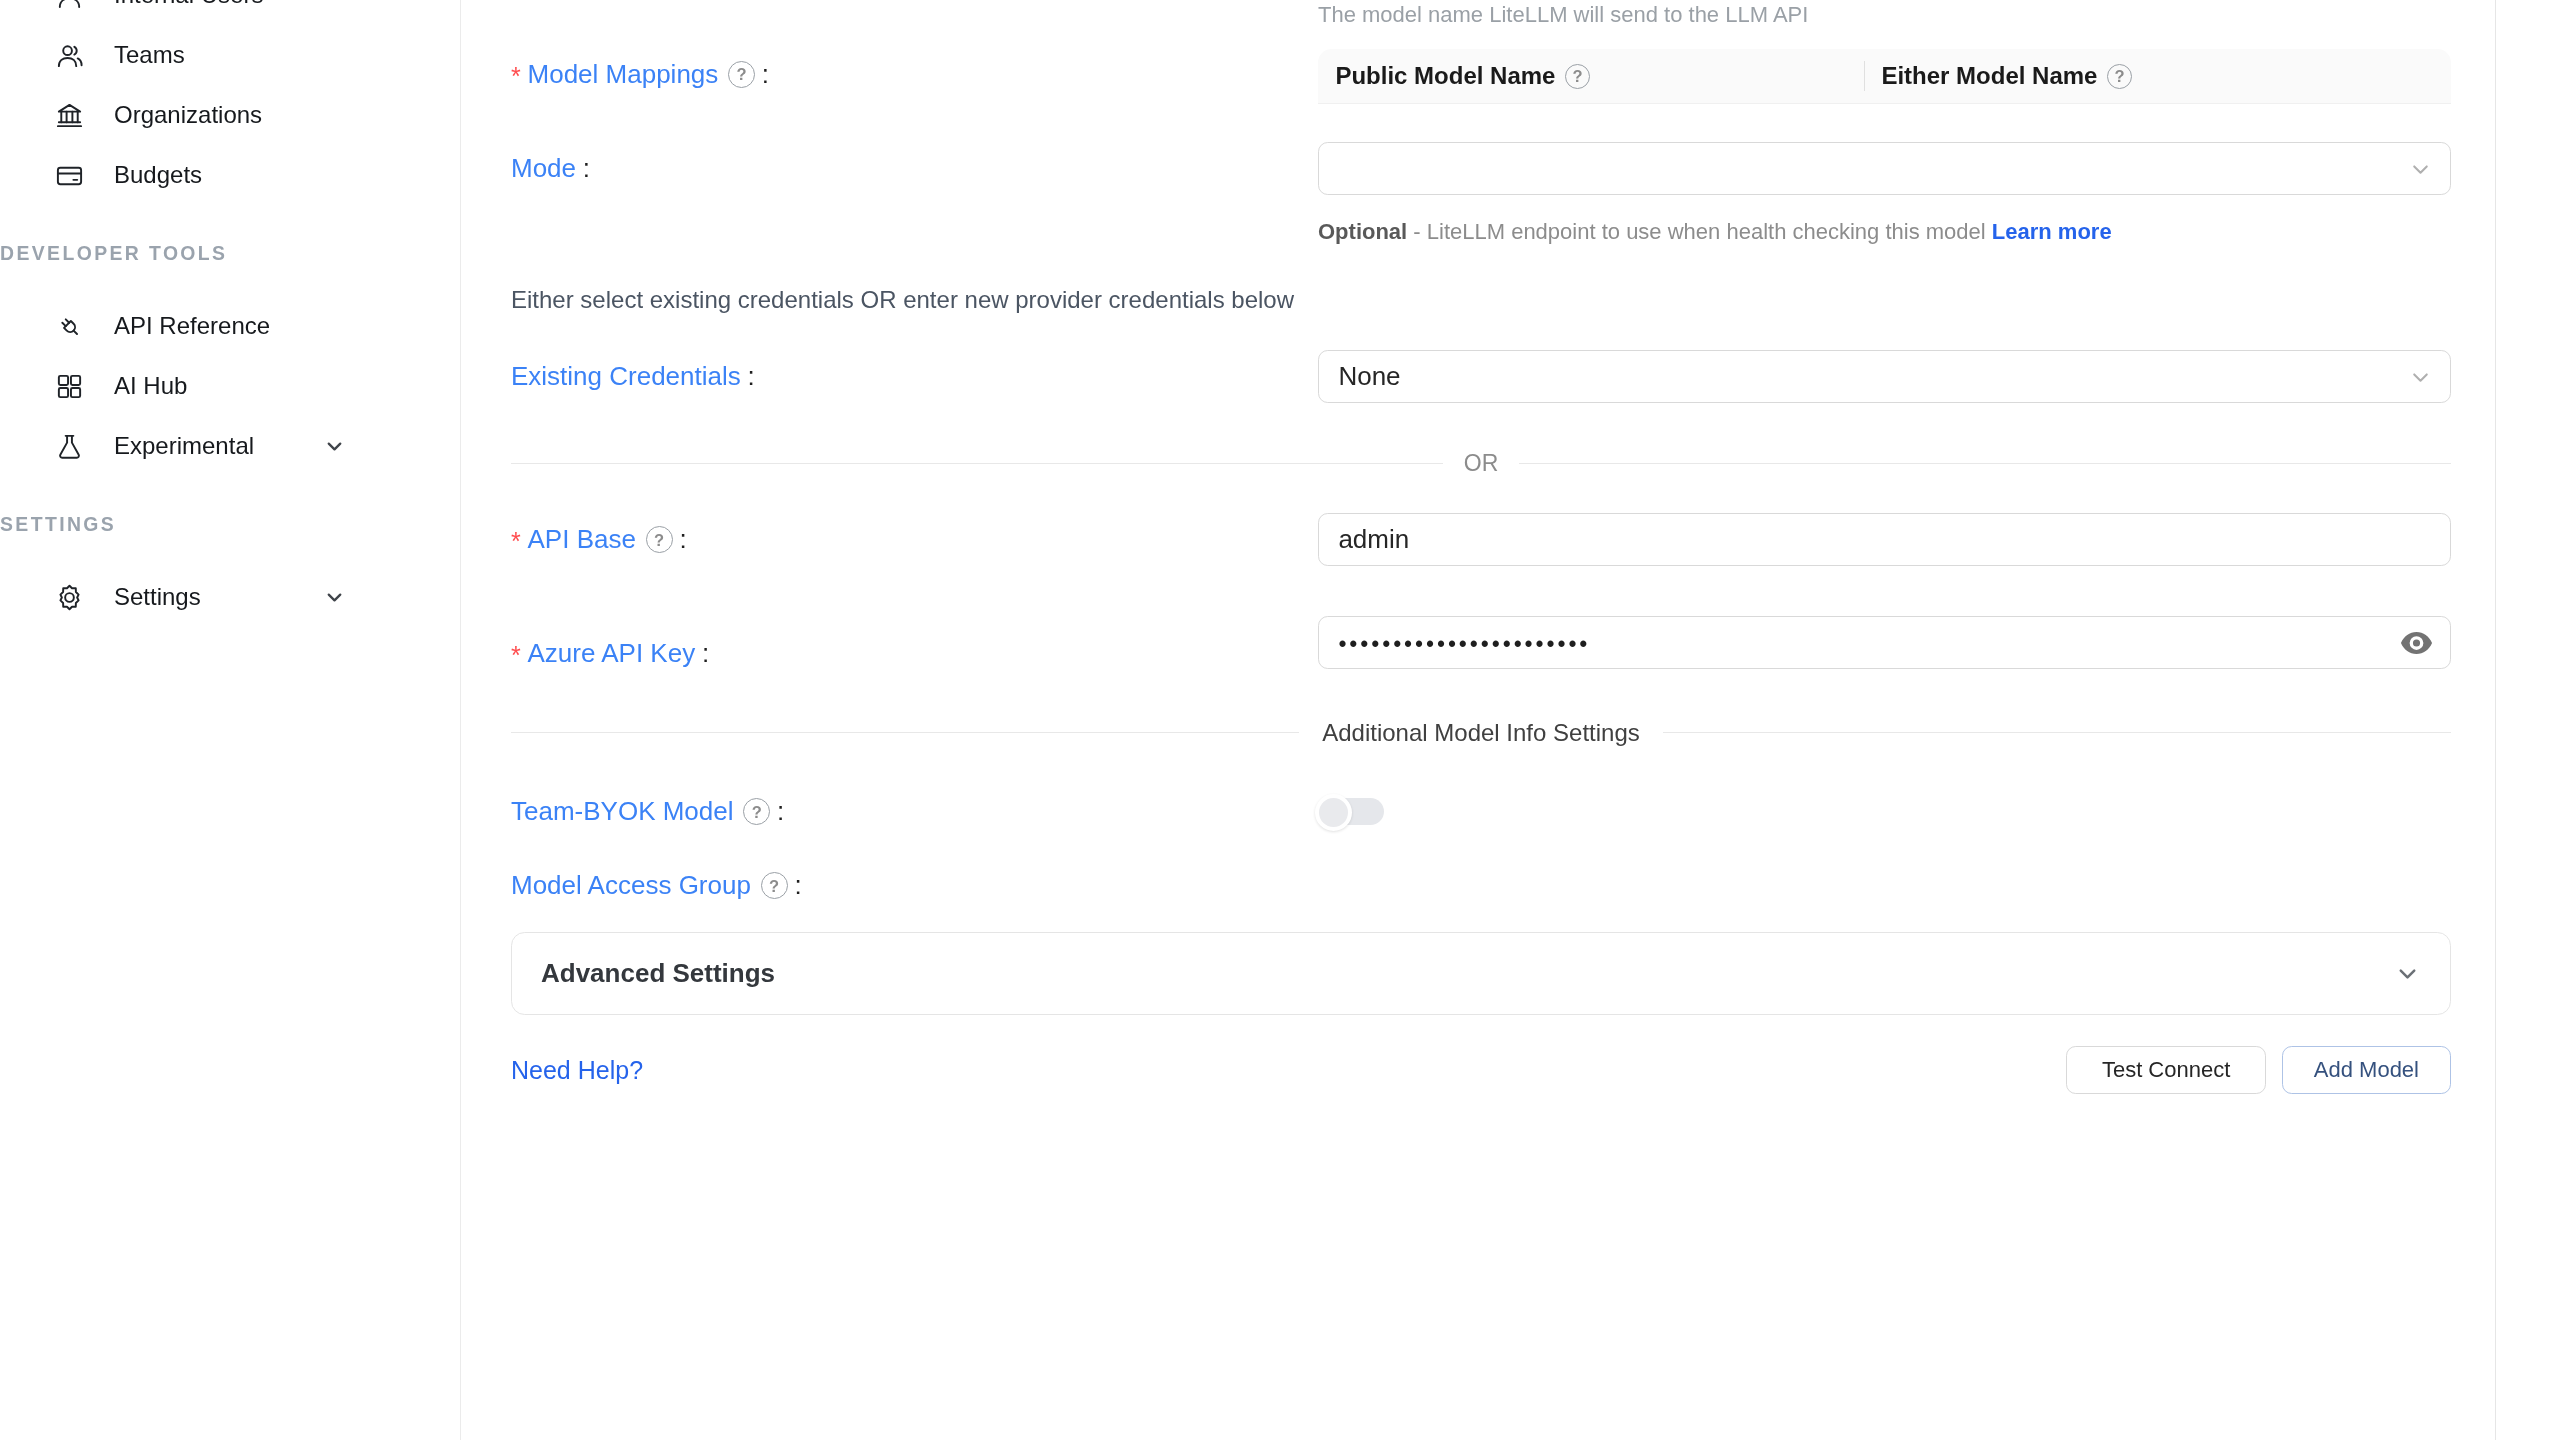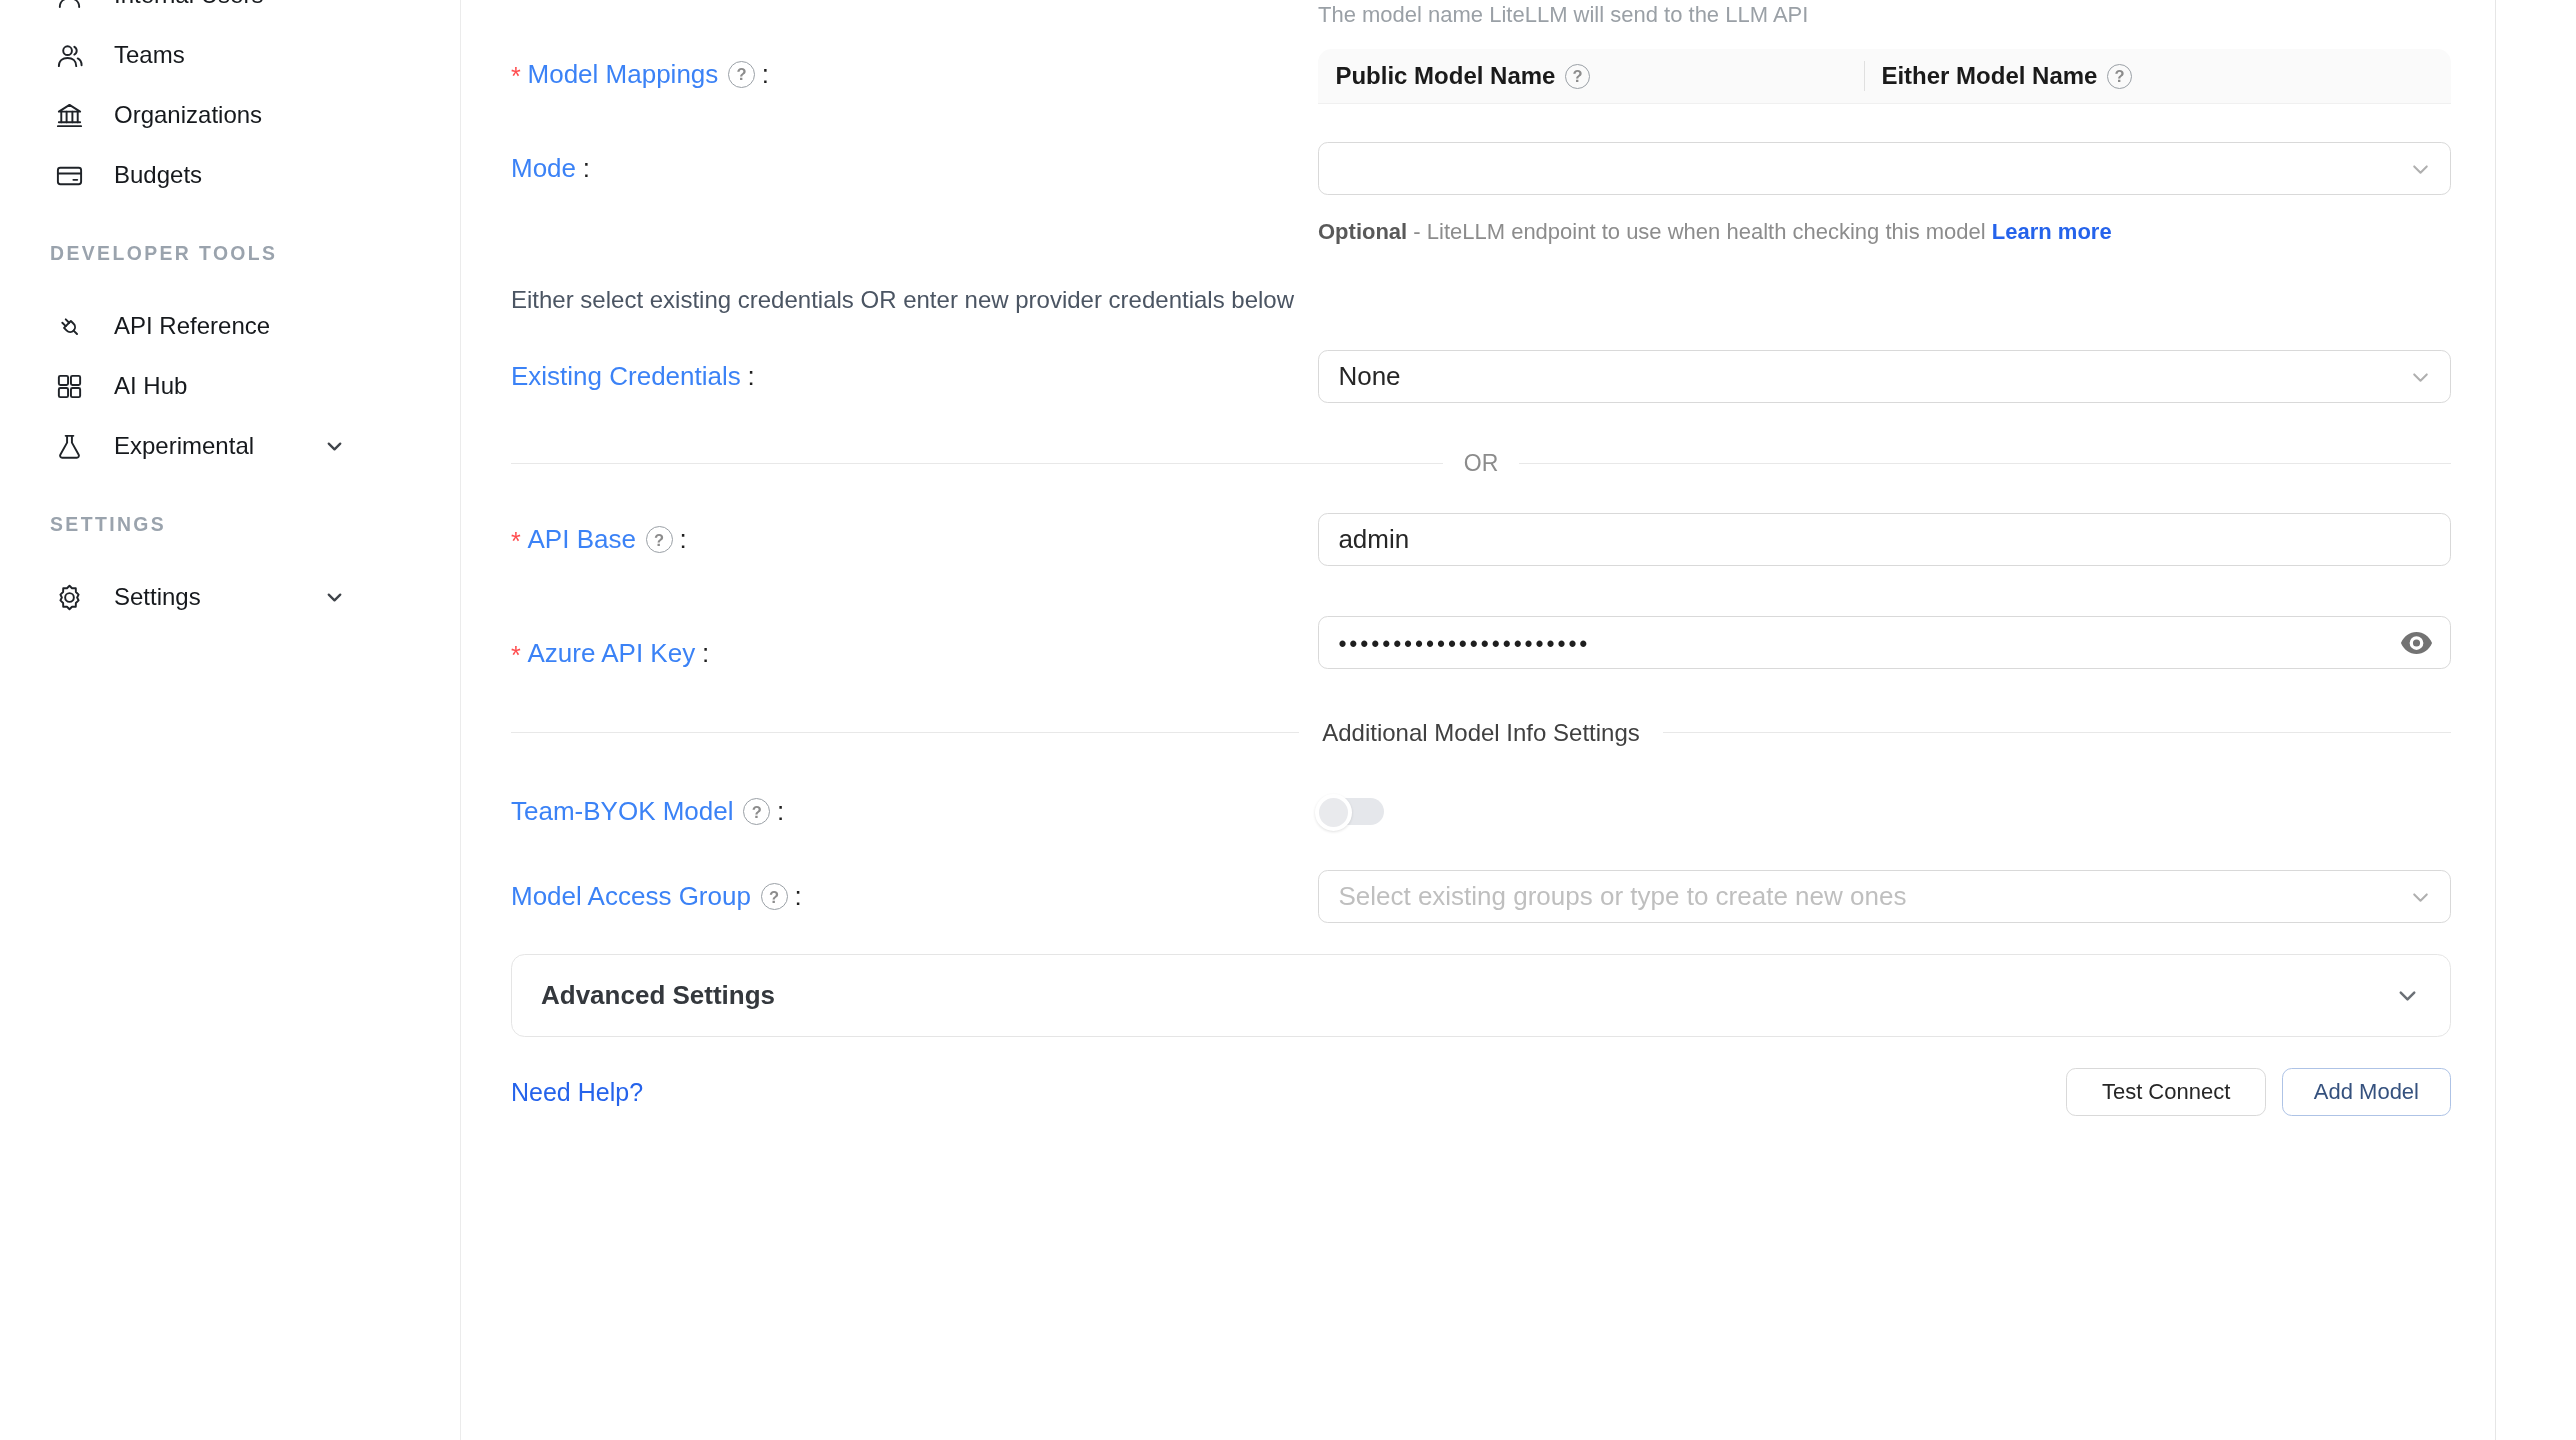--- a/index.html
+++ b/index.html
@@ -9,21 +9,21 @@
 
   
   .sidebar { width:461px; height:100%; border-right:1px solid #ebebeb; overflow:hidden; flex:0 0 auto; background:#fff; }
   .side-item { display:flex; align-items:center; height:60px; padding-left:54px; gap:29px;
     font-size:24px; color:#16191d; cursor:pointer; }
   .side-item.partial { margin-top:-35px; }
   .sicon { width:31px; height:31px; display:inline-flex; align-items:center; justify-content:center; flex:0 0 auto; }
   .sicon svg { stroke:#1f2328; fill:none; stroke-width:2; stroke-linecap:round; stroke-linejoin:round; }
   .slabel { flex:0 1 auto; white-space:nowrap; }
   .schev { margin-left:auto; margin-right:114px; display:inline-flex; }
-  .side-section { padding-left:50px; margin-top:29px; margin-bottom:23px; height:39px; display:flex; align-items:center;
+  .side-section { margin-top:29px; margin-bottom:23px; height:39px; display:flex; align-items:center;
     font-size:19.4px; font-weight:700; letter-spacing:2.4px; color:#9aa3ad; }
 
   
   .main { flex:1; height:100%; position:relative; }
   .panel { width:2035px; height:100%; border-right:1px solid #e6e6e6; }
   .form { margin-left:50px; width:1940px; }
 
   .frow { display:flex; align-items:center; }
   .frow.top { align-items:flex-start; }
   .flabel { width:807px; display:flex; align-items:center; font-size:26px; color:#3b82f6; flex:0 0 auto; }
@@ -325,30 +325,20 @@
             <span class="knob"></span>
           </div>
         </div>
       </div>
 
       <div class="frow row-access">
         <div class="flabel">
           <span>Model Access Group</span>
           <span class="qicon"></span>
         </div>
-        <div class="fcontrol">
-          <div class="box">
-            <span class="placeholder">Select existing groups or type to create new ones</span>
-            <span class="chev">
-              <svg width="25" height="25" viewBox="0 0 24 24" fill="none" stroke="#b0b0b0" stroke-width="2" stroke-linecap="round" stroke-linejoin="round">
-                    <polyline points="6,9.5 12,15.5 18,9.5"></polyline>
-                  </svg>
-            </span>
-          </div>
-        </div>
       </div>
 
       <div class="advanced-card">
         <span class="advanced-title">Advanced Settings</span>
         <span style="display:inline-flex;">
           <svg width="27" height="27" viewBox="0 0 24 24" fill="none" stroke="#6b7076" stroke-width="2.2" stroke-linecap="round" stroke-linejoin="round">
                 <polyline points="6,9.5 12,15.5 18,9.5"></polyline>
               </svg>
         </span>
       </div>

